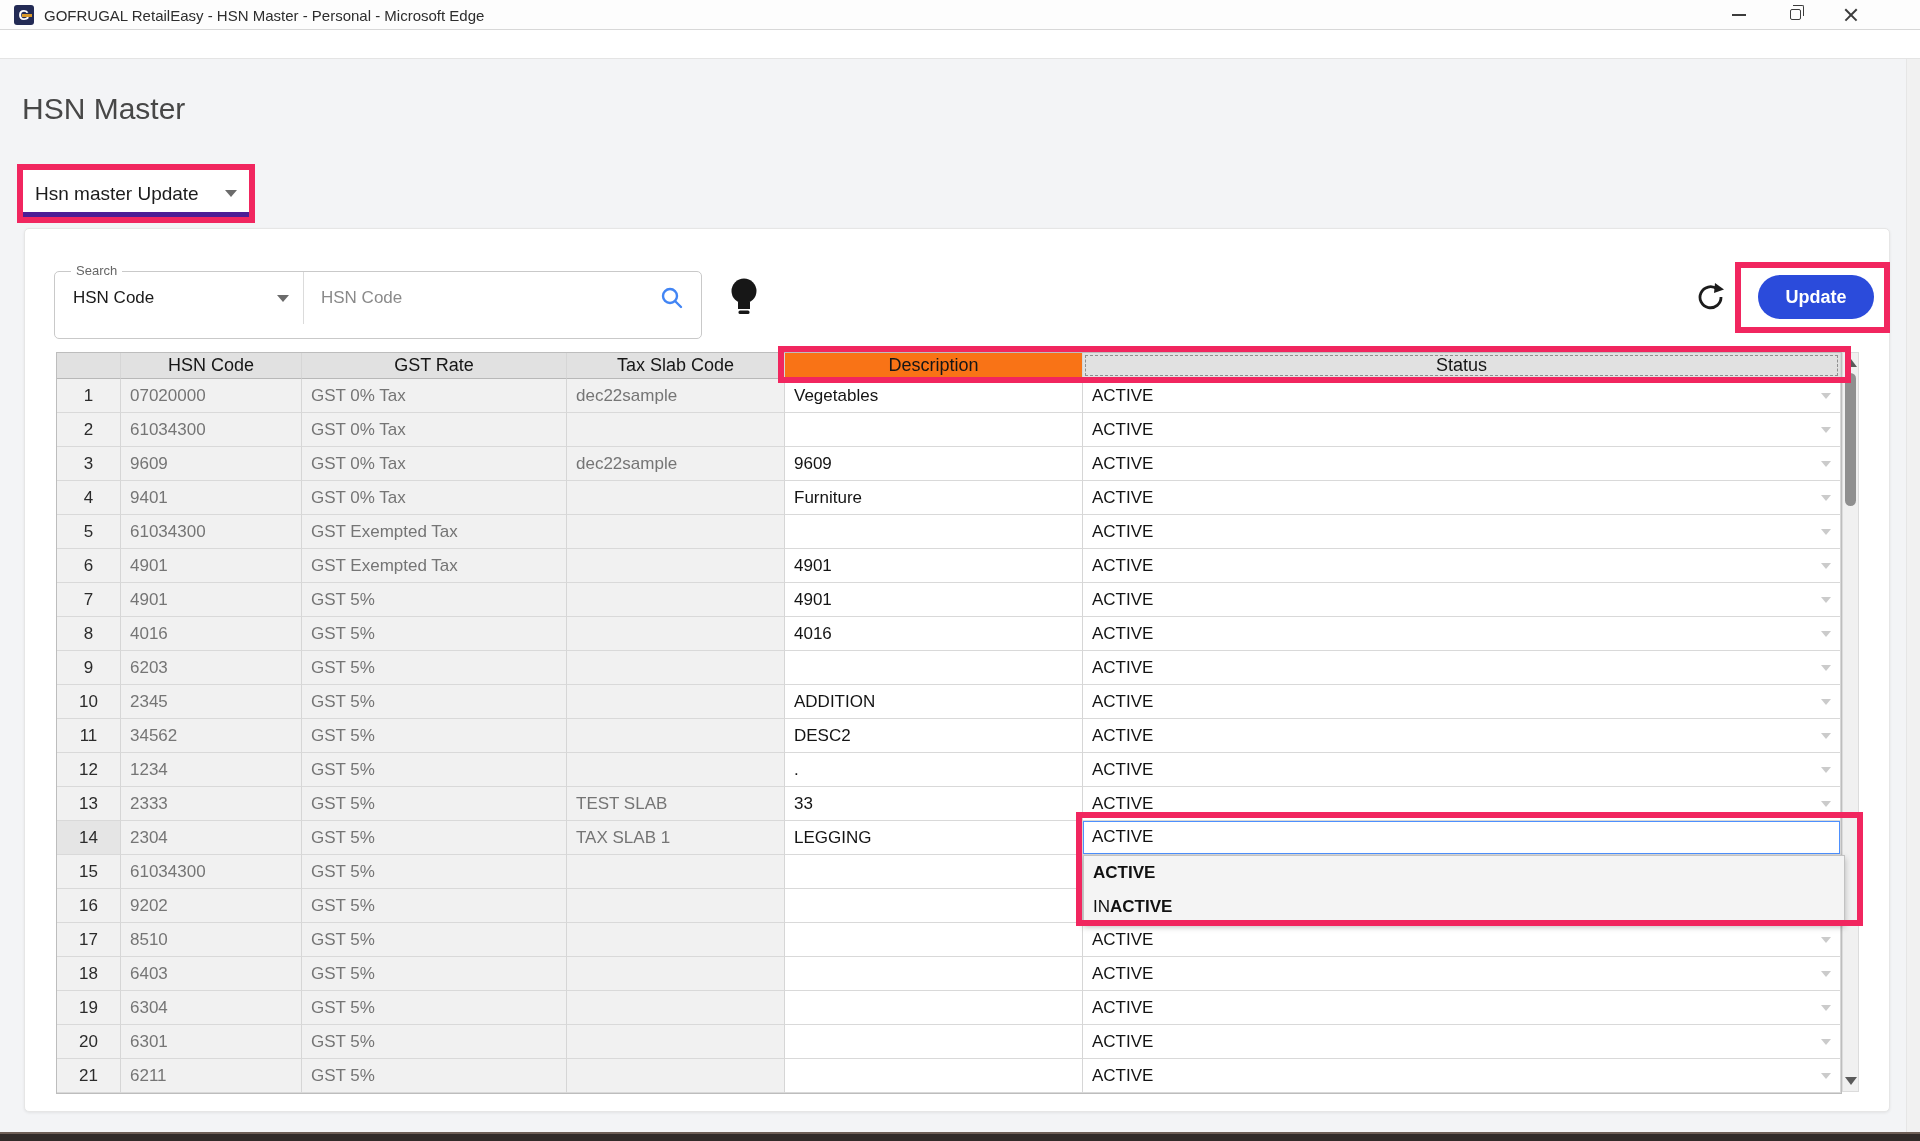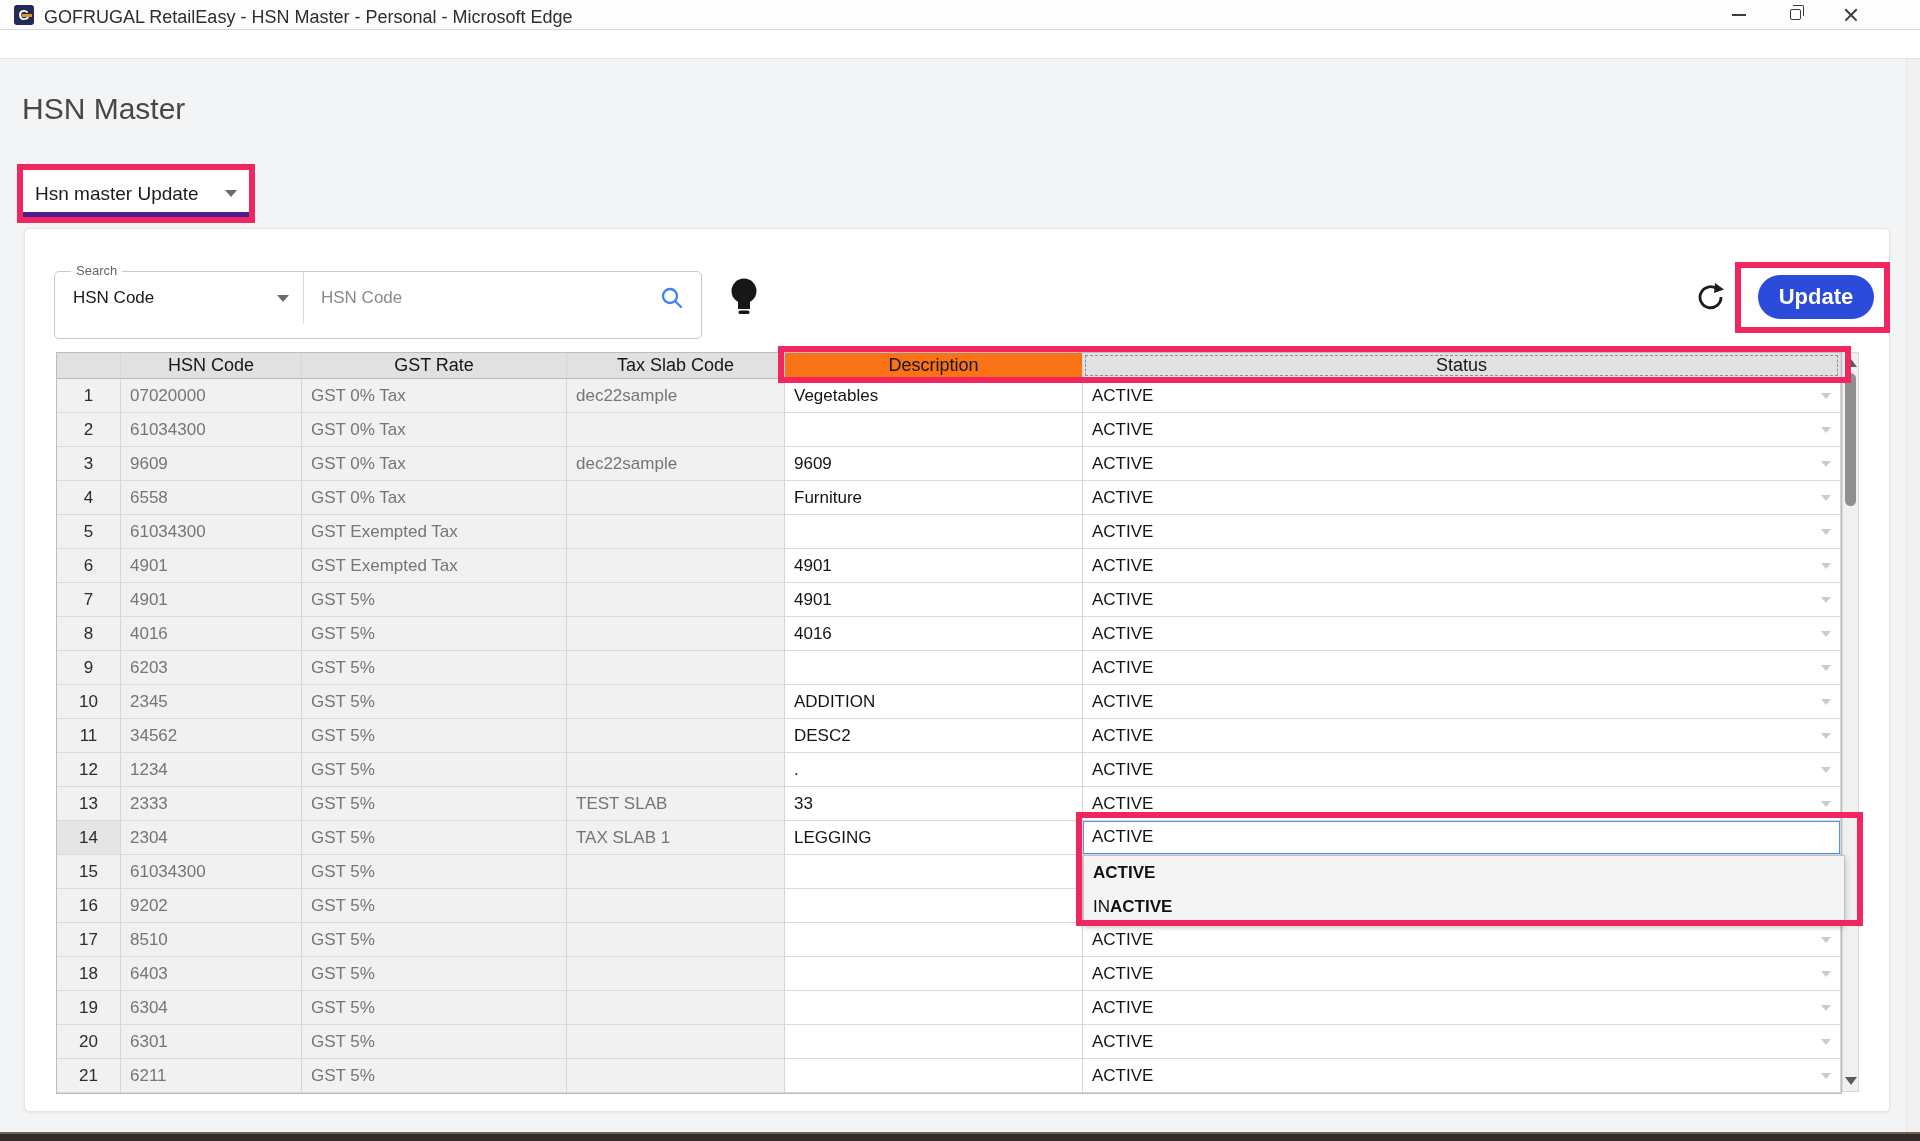--- a/index.html
+++ b/index.html
@@ -10,21 +10,21 @@
   .abs { position:absolute; }
 
   
   .titlebar { left:0; top:0; width:1920px; height:30px; background:#FDFDFD;
               border-bottom:1px solid #D8D8D8; }
   .favicon { left:14px; top:5px; width:20px; height:20px; background:#232B55;
              border-radius:3px; color:#fff; font-size:14px; font-weight:bold;
              text-align:center; line-height:20px; }
   .favicon::after { content:''; position:absolute; right:2px; top:9px; width:10px;
                     height:3px; background:#D99A2B; }
-  .win-title { left:44px; top:7px; font-size:18px; color:#2E2E2E; white-space:nowrap; }
+  .win-title { left:44px; top:7px; font-size:15px; color:#2E2E2E; white-space:nowrap; }
   .win-btn { top:0; width:46px; height:29px; display:flex; align-items:center;
              justify-content:center; }
   .b-min { left:1716px; } .b-restore { left:1772px; } .b-close { left:1828px; }
   .i-min { width:14px; height:2px; background:#3C3C3C; }
   .i-restore { width:11px; height:11px; border:1.6px solid #3C3C3C; border-radius:2px; position:relative; }
   .i-restore::before { content:''; position:absolute; left:2px; top:-5px; width:10px; height:10px;
                        border-top:1.6px solid #3C3C3C; border-right:1.6px solid #3C3C3C; border-top-right-radius:2px; }
   .i-close { position:relative; width:14px; height:14px; }
   .i-close::before,.i-close::after { content:''; position:absolute; left:-1px; top:6px;
         width:16px; height:1.8px; background:#3C3C3C; }
@@ -66,21 +66,21 @@
   .search-caret { left:222px; top:23px; }
   .search-divider { left:248px; top:0; width:1px; height:52px; background:#DBDBDB; }
   .search-placeholder { left:266px; top:0; line-height:52px; font-size:17px; color:#8A8A8A; }
   .search-icon { left:604px; top:13px; }
 
   .bulb { left:727px; top:276px; }
   .refresh { left:1695px; top:281px; }
 
   
   .update-btn { left:1758px; top:275px; width:116px; height:44px; background:#2B4BDB;
-                border:none; border-radius:22px; color:#fff; font-size:22px; font-weight:bold;
+                border:none; border-radius:22px; color:#fff; font-size:18px; font-weight:bold;
                 font-family:"Liberation Sans", sans-serif; cursor:pointer; }
 
   
   .table-wrap { left:56px; top:352px; width:1805px; height:742px; }
   .grid { position:absolute; left:0; top:0; width:1786px; border:1px solid #BDBDBD;
           display:grid; grid-template-columns:64px 181px 265px 218px 298px 758px; }
   .c { border-right:1px solid #D6D6D6; border-bottom:1px solid #D9D9D9; overflow:hidden;
        white-space:nowrap; }
   .h-cell { height:26px; background:#E1E1E1; font-size:18px; color:#161616; text-align:center;
             line-height:25px; border-bottom:1px solid #B8B8B8; position:relative; }
@@ -219,21 +219,21 @@
       <div class="c ro"></div>
       <div class="c ed"></div>
       <div class="c ed">ACTIVE<div class="sarr"></div></div>
       <div class="c num">3</div>
       <div class="c ro">9609</div>
       <div class="c ro">GST 0% Tax</div>
       <div class="c ro">dec22sample</div>
       <div class="c ed">9609</div>
       <div class="c ed">ACTIVE<div class="sarr"></div></div>
       <div class="c num">4</div>
-      <div class="c ro">6558</div>
+      <div class="c ro">9401</div>
       <div class="c ro">GST 0% Tax</div>
       <div class="c ro"></div>
       <div class="c ed">Furniture</div>
       <div class="c ed">ACTIVE<div class="sarr"></div></div>
       <div class="c num">5</div>
       <div class="c ro">61034300</div>
       <div class="c ro">GST Exempted Tax</div>
       <div class="c ro"></div>
       <div class="c ed"></div>
       <div class="c ed">ACTIVE<div class="sarr"></div></div>

